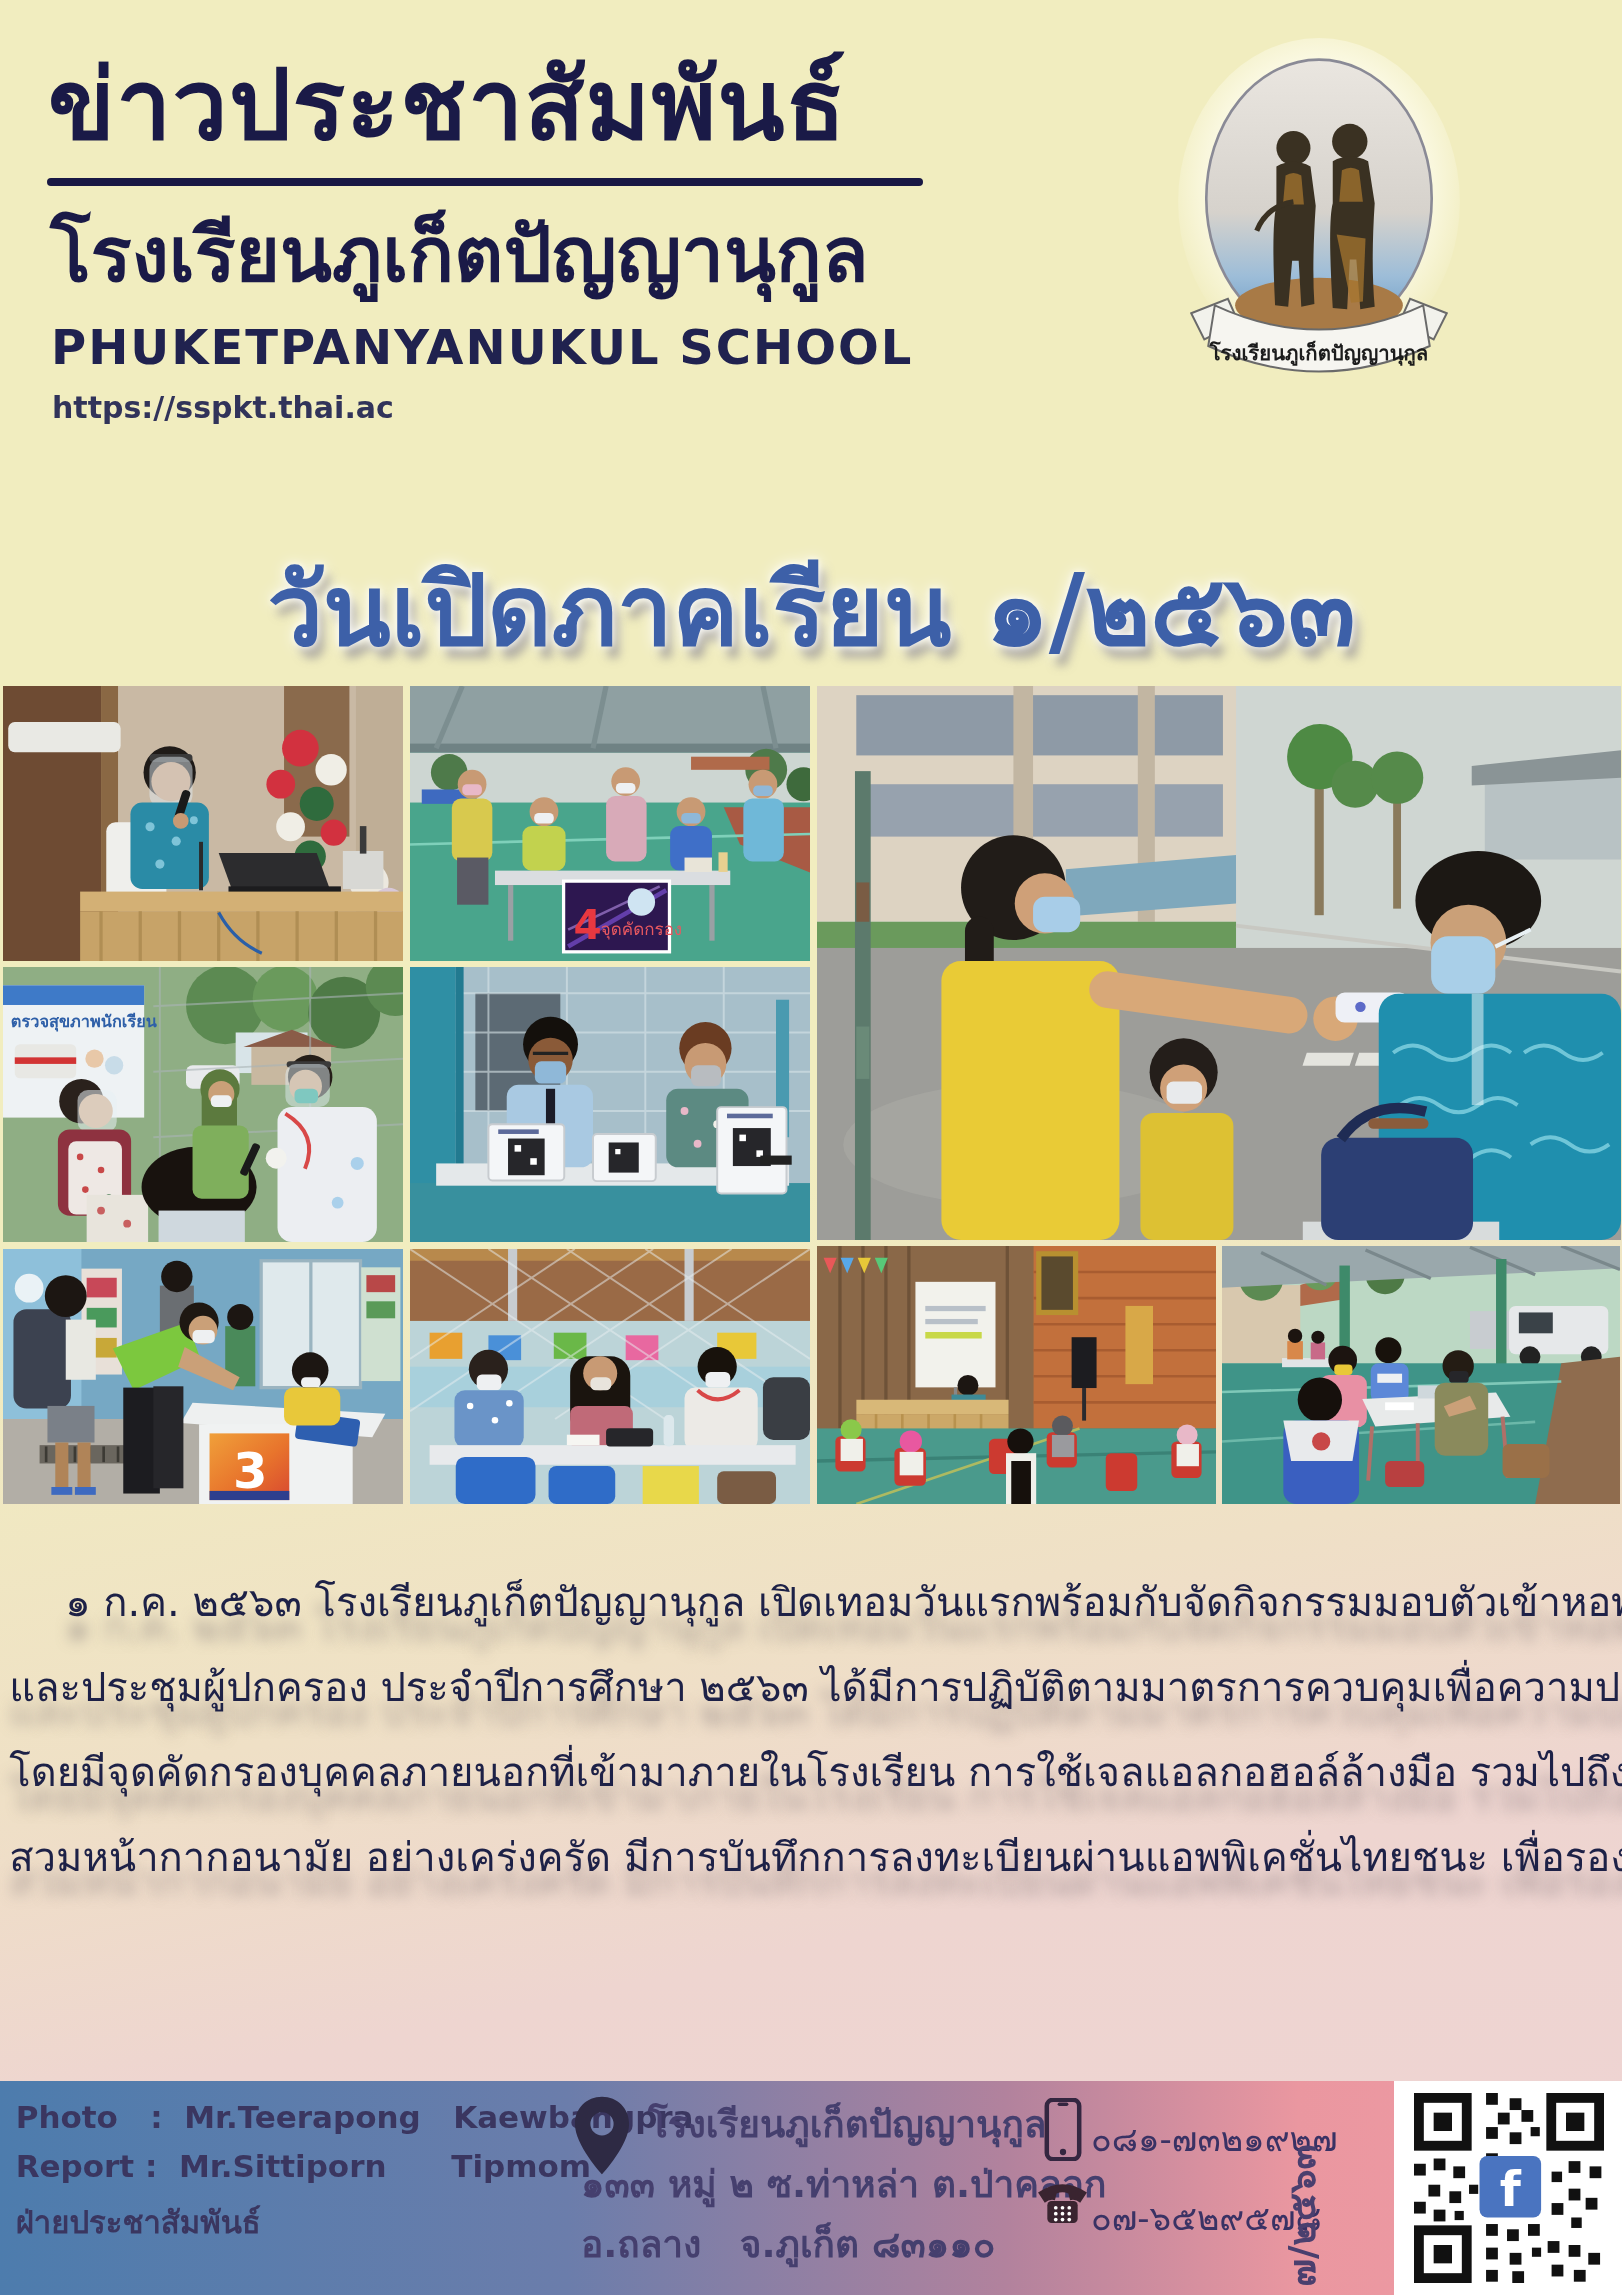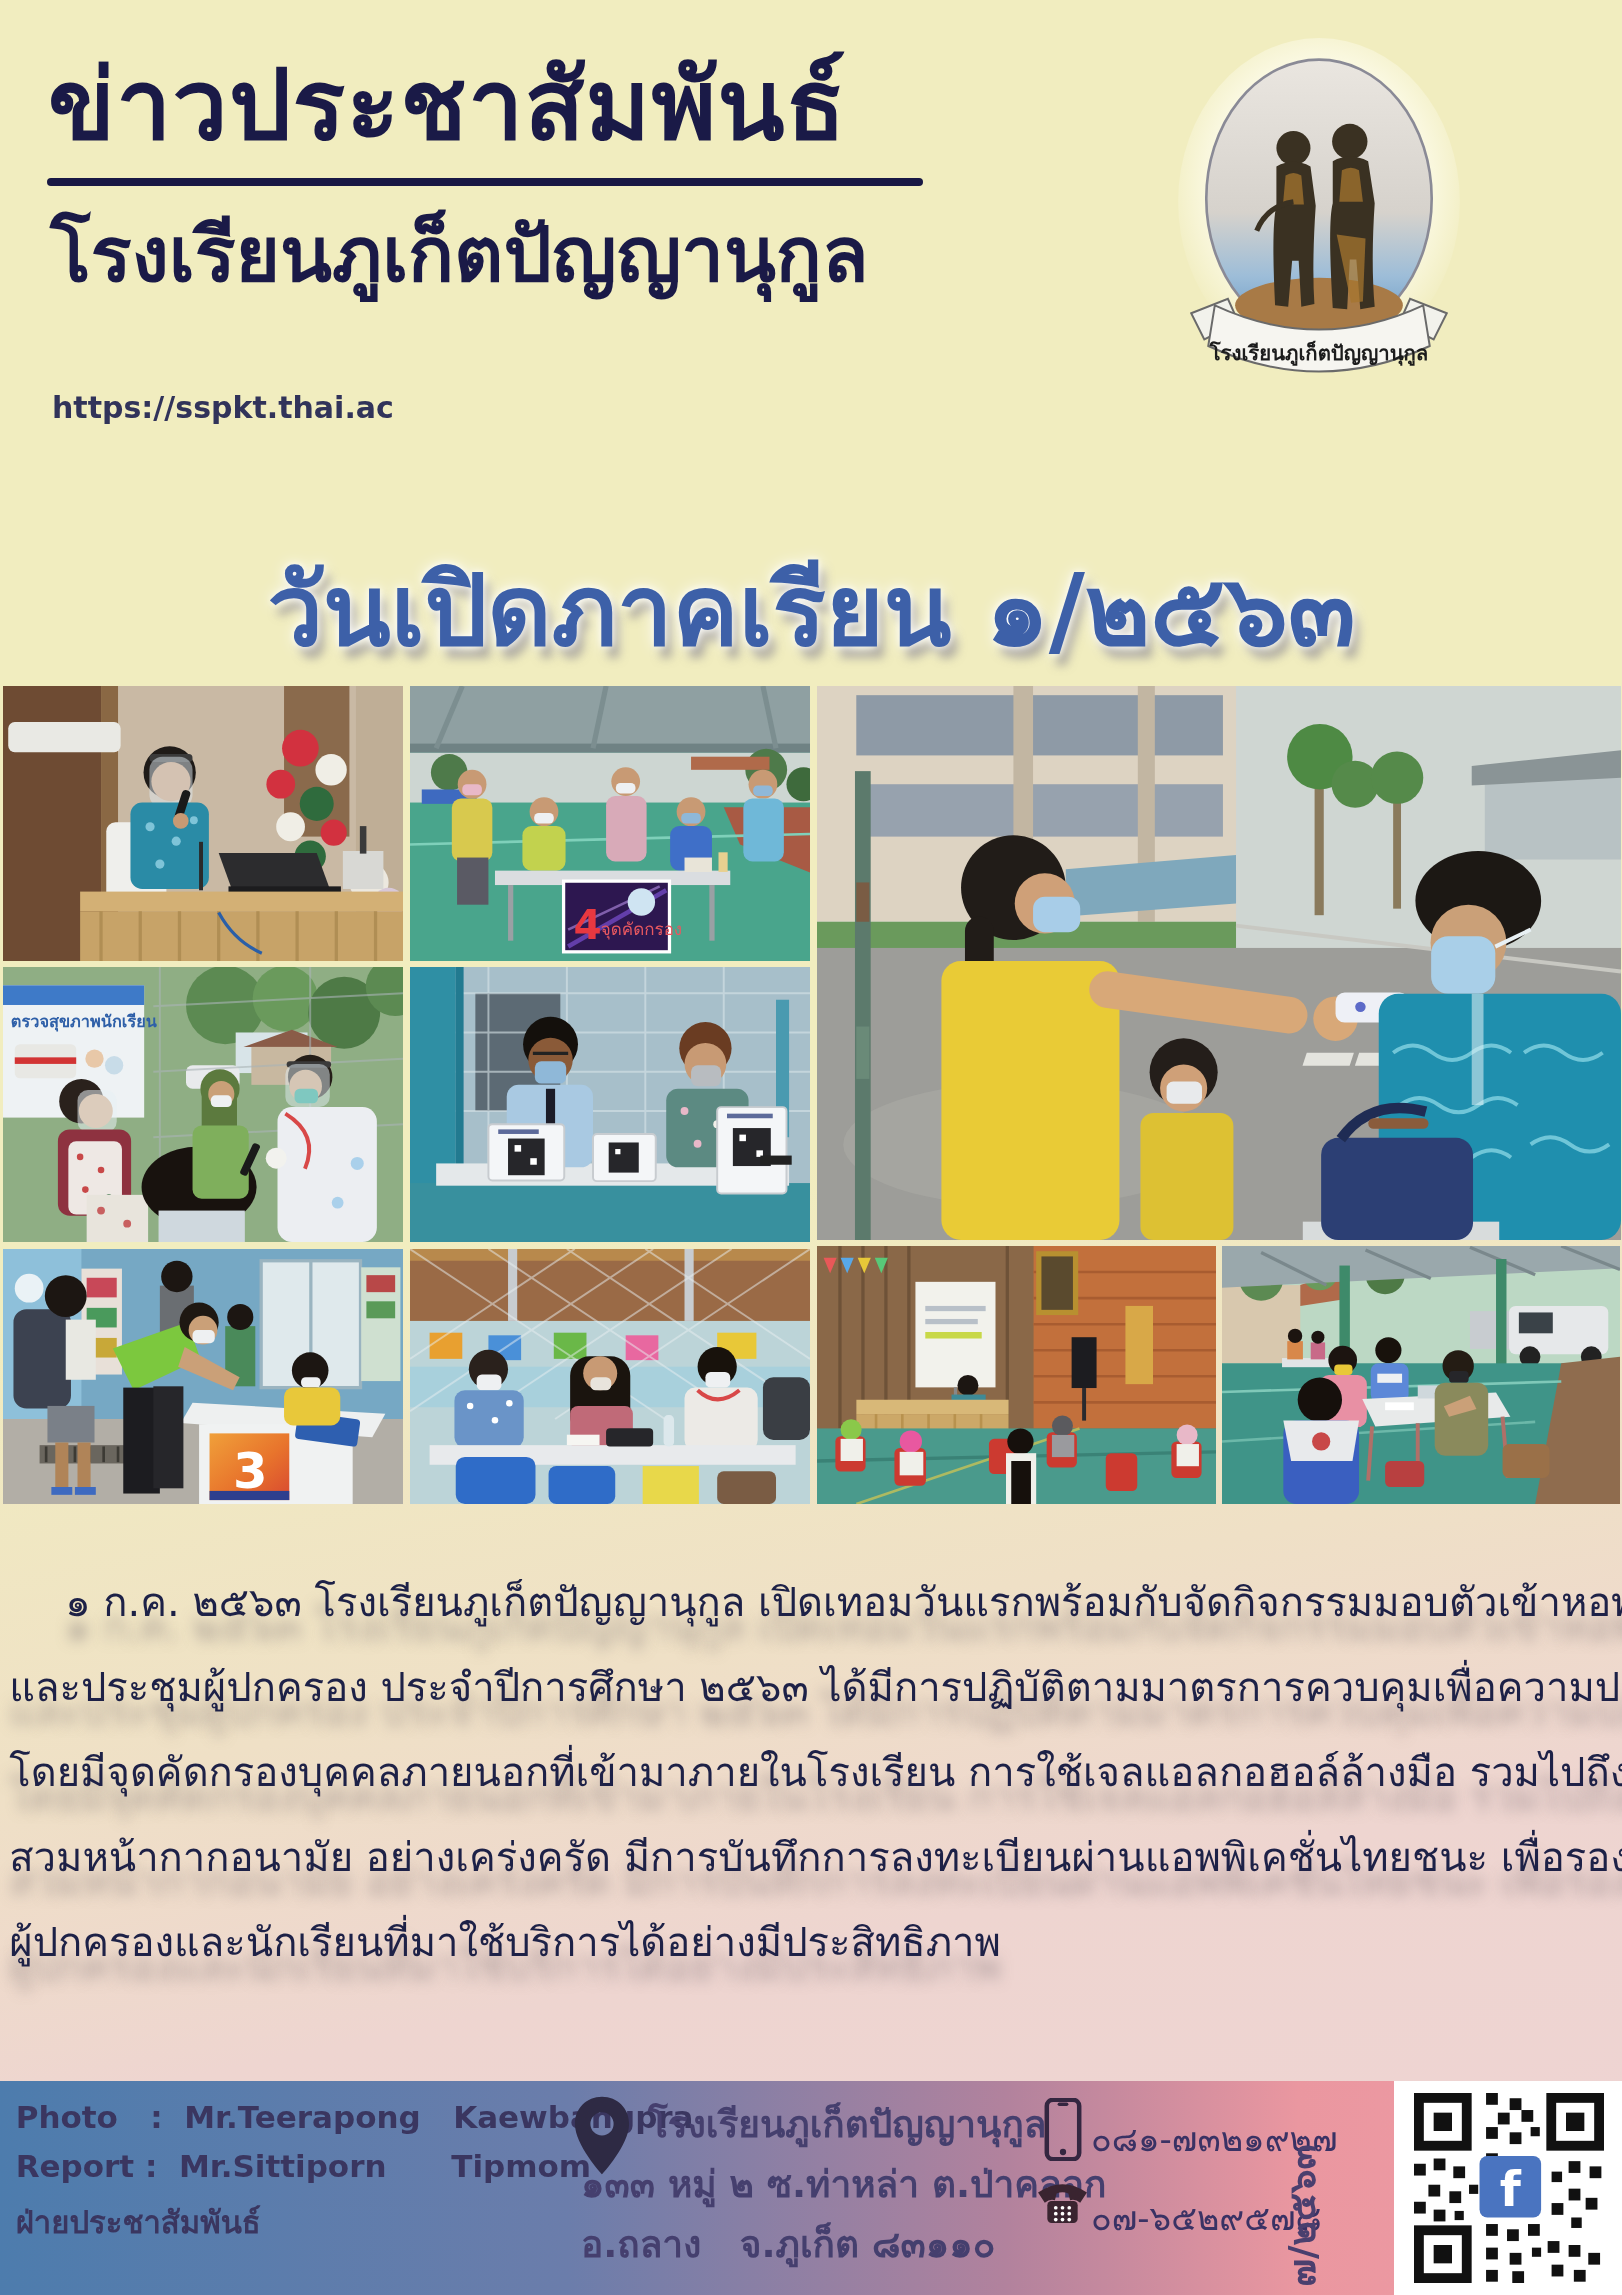--- a/index.html
+++ b/index.html
@@ -36,20 +36,21 @@
   .qr-block{left:1394px;top:0;width:229px;height:215px;background:#ffffff;}
 </style>
 </head>
 <body>
 
 <div class="page">
 
   <div class="abs news-title">ข่าวประชาสัมพันธ์</div>
   <div class="abs title-underline"></div>
   <div class="abs school-th">โรงเรียนภูเก็ตปัญญานุกูล</div>
+  <div class="abs school-en">PHUKETPANYANUKUL SCHOOL</div>
   <div class="abs url">https://sspkt.thai.ac</div>
 
   <div class="abs logo">
     <svg viewBox="0 0 470 540">
       <defs>
         <radialGradient id="halo" cx="50%" cy="45%" r="55%">
           <stop offset="60%" stop-color="#fffef2" stop-opacity="0.9"></stop>
           <stop offset="100%" stop-color="#fffef2" stop-opacity="0"></stop>
         </radialGradient>
         <linearGradient id="ovalg" x1="0" y1="0" x2="0" y2="1">
@@ -594,21 +595,20 @@
       <rect x="430" y="304" width="72" height="52" rx="10" fill="#9a7048"></rect>
       <rect x="250" y="330" width="60" height="40" rx="8" fill="#b84040"></rect>
     </svg>
   </div>
 
   <div class="abs article">
     <div class="line indent">๑  ก.ค.  ๒๕๖๓  โรงเรียนภูเก็ตปัญญานุกูล   เปิดเทอมวันแรกพร้อมกับจัดกิจกรรมมอบตัวเข้าหอพัก</div>
     <div class="line">และประชุมผู้ปกครอง ประจำปีการศึกษา  ๒๕๖๓   ได้มีการปฏิบัติตามมาตรการควบคุมเพื่อความปลอดภัย</div>
     <div class="line">โดยมีจุดคัดกรองบุคคลภายนอกที่เข้ามาภายในโรงเรียน   การใช้เจลแอลกอฮอล์ล้างมือ   รวมไปถึงการ</div>
     <div class="line">สวมหน้ากากอนามัย อย่างเคร่งครัด   มีการบันทึกการลงทะเบียนผ่านแอพพิเคชั่นไทยชนะ  เพื่อรองรับ</div>
-    <div class="line">ผู้ปกครองและนักเรียนที่มาใช้บริการได้อย่างมีประสิทธิภาพ</div>
   </div>
 
   <div class="abs footer">
     <div class="abs credit" style="top:18.3px">Photo   :  Mr.Teerapong   Kaewbangpra</div>
     <div class="abs credit" style="top:67px">Report :  Mr.Sittiporn      Tipmom</div>
     <div class="abs credit" style="top:116px">ฝ่ายประชาสัมพันธ์</div>
 
     <div class="abs" style="left:573px;top:11.8px;width:58px;height:85px">
       <svg viewBox="0 0 60 84" width="58" height="85">
         <path d="M30,2 C14,2 2,14 2,30 C2,52 30,82 30,82 C30,82 58,52 58,30 C58,14 46,2 30,2 Z M30,42 a12,12 0 1,1 0,-24 a12,12 0 1,1 0,24 Z" fill="#2e2a44"></path>

